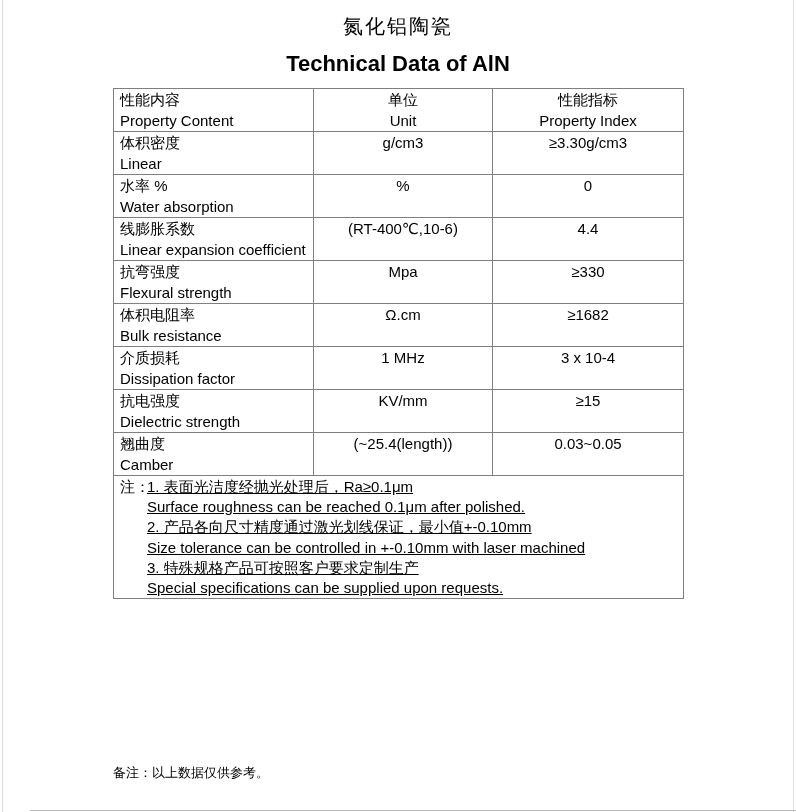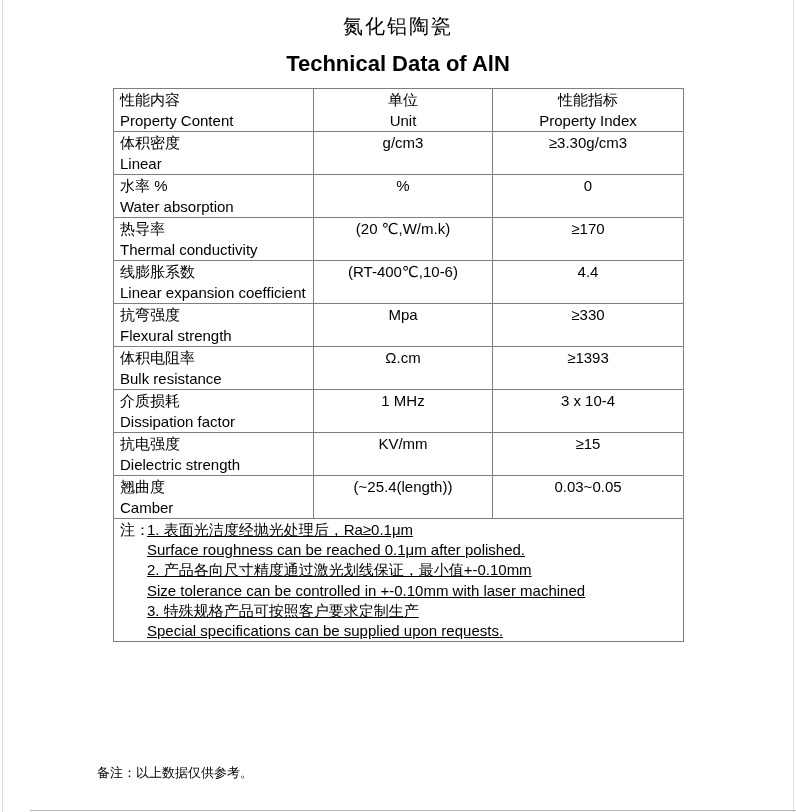--- a/index.html
+++ b/index.html
@@ -102,21 +102,21 @@
   .notes-lines {
     margin-left: 27px;
   }
   .notes-lines .note-line {
     line-height: 20.2px;
     white-space: nowrap;
     text-decoration: underline;
   }
   .footer {
     position: absolute;
-    left: 97px;
+    left: 113px;
     top: 762px;
     font-size: 13px;
   }
   .footer .footer-line {
     line-height: 22px;
     white-space: nowrap;
   }
 </style>
 </head>
 <body>
@@ -163,49 +163,41 @@
       <tr>
         <td class="c1">
           <div class="line">水率 %</div>
           <div class="line">Water absorption</div>
         </td>
         <td class="c2">%</td>
         <td class="c3">0</td>
       </tr>
       <tr>
         <td class="c1">
-          <div class="line">热导率</div>
-          <div class="line">Thermal conductivity</div>
-        </td>
-        <td class="c2">(20 ℃,W/m.k)</td>
-        <td class="c3">≥170</td>
-      </tr>
-      <tr>
-        <td class="c1">
           <div class="line">线膨胀系数</div>
           <div class="line">Linear expansion coefficient</div>
         </td>
         <td class="c2">(RT-400℃,10-6)</td>
         <td class="c3">4.4</td>
       </tr>
       <tr>
         <td class="c1">
           <div class="line">抗弯强度</div>
           <div class="line">Flexural strength</div>
         </td>
         <td class="c2">Mpa</td>
         <td class="c3">≥330</td>
       </tr>
       <tr>
         <td class="c1">
           <div class="line">体积电阻率</div>
           <div class="line">Bulk resistance</div>
         </td>
         <td class="c2">Ω.cm</td>
-        <td class="c3">≥1393</td>
+        <td class="c3">≥1682</td>
       </tr>
       <tr>
         <td class="c1">
           <div class="line">介质损耗</div>
           <div class="line">Dissipation factor</div>
         </td>
         <td class="c2">1 MHz</td>
         <td class="c3">3 x 10-4</td>
       </tr>
       <tr>

